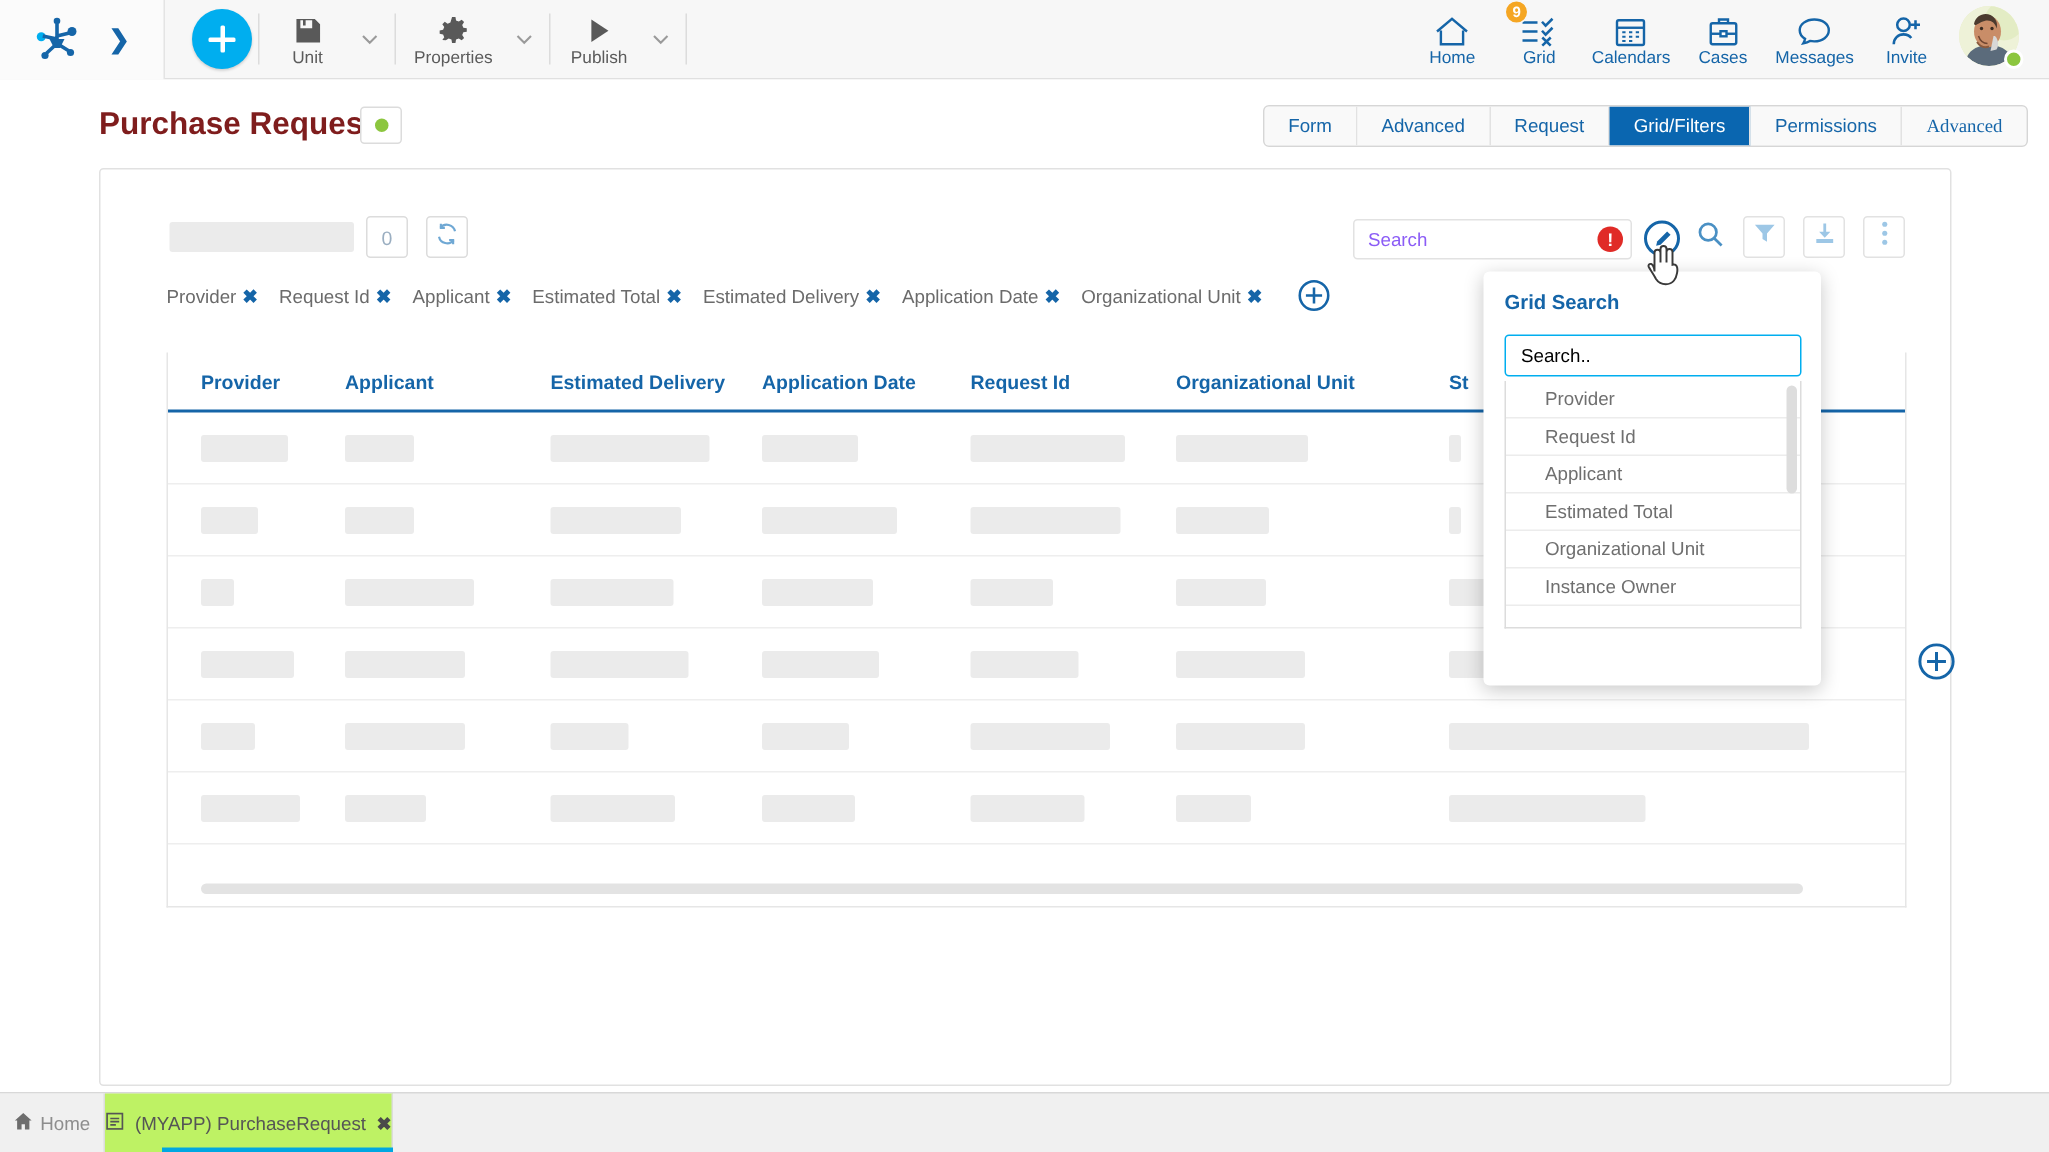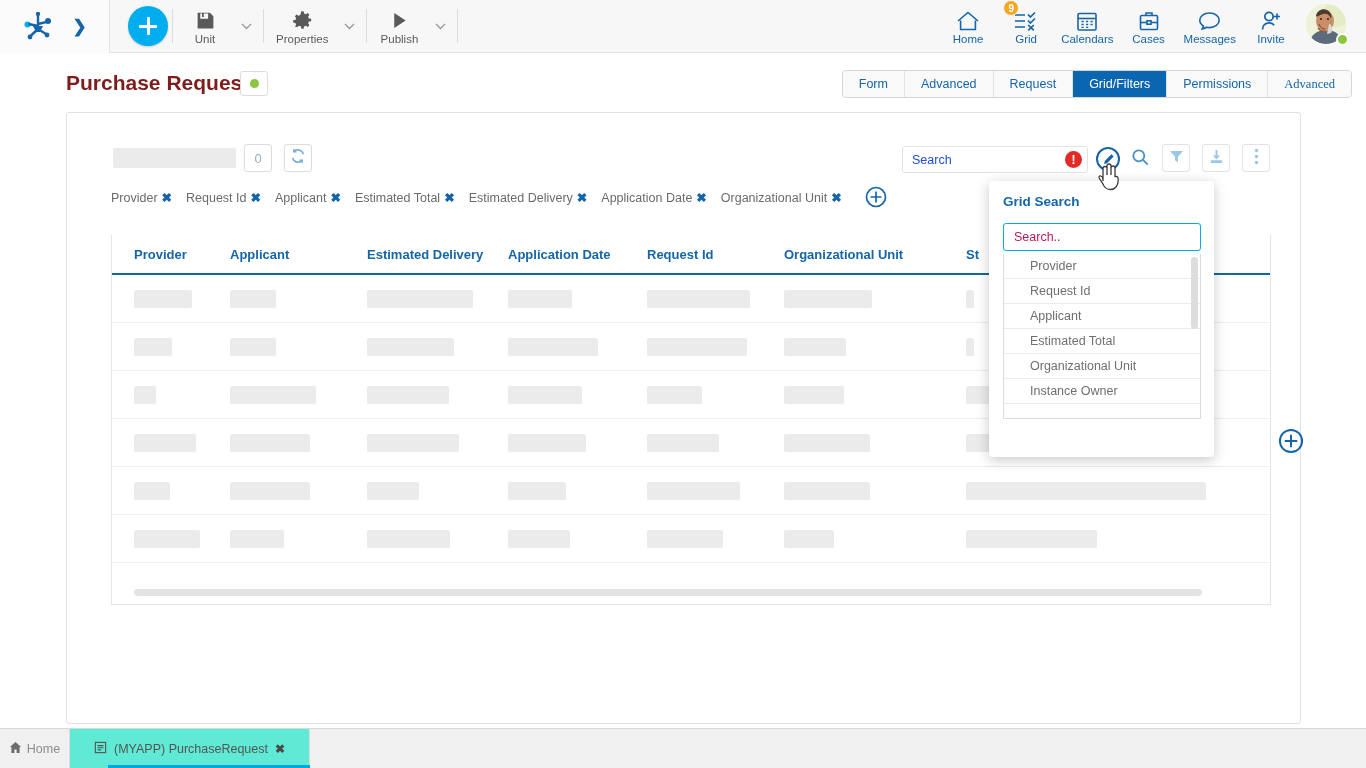--- a/index.html
+++ b/index.html
@@ -137,21 +137,21 @@
   .chip { font-size: 12.5px; color: #6b6b6b; margin-right: 14px; white-space: nowrap; }
   .chip .x { color: #1565a8; font-weight: bold; margin-left: 4px; font-size: 12.5px; }
   .chip-add { margin-left: 8px; display:flex; align-items:center; }
 
   
   .searchbox {
     position:absolute; left: 835px; top: 33px; width: 186px; height: 27px;
     border: 1px solid #e2e2e2; border-radius: 3px; background: #fff;
     display:flex; align-items:center;
   }
-  .searchbox .ph { font-size: 12.5px; color: #1d4ed8; padding-left: 9px; flex: 1; }
+  .searchbox .ph { font-size: 12.5px; color: #8b5cf6; padding-left: 9px; flex: 1; }
   .err-icon {
     width: 17px; height: 17px; border-radius: 50%; background: #e02b27;
     color:#fff; font-size: 12px; font-weight: bold;
     display:flex; align-items:center; justify-content:center;
     margin-right: 5px; line-height: 1;
   }
   .pencil-btn {
     position:absolute; left: 1026px; top: 31px; width: 30px; height: 30px;
     display:flex; align-items:center; justify-content:center;
   }
@@ -211,21 +211,21 @@
   }
   .qs-title {
     position:absolute; left: 14px; top: 13px;
     font-size: 13.5px; font-weight: bold; color: #1565a8;
   }
   .qs-input {
     position:absolute; left: 14px; top: 42px; width: 198px; height: 28px;
     border: 1px solid #00aeef; border-radius: 3px; background:#fff;
     display:flex; align-items:center;
   }
-  .qs-input span { font-size: 12.5px; color: #be185d; padding-left: 10px; }
+  .qs-input span { font-size: 12.5px; color: #000000; padding-left: 10px; }
   .qs-list {
     position:absolute; left: 14px; top: 73px; width: 198px; height: 165px;
     border: 1px solid #dcdcdc; border-top: none;
     overflow: hidden; background: #fff;
   }
   .qs-item {
     height: 25px; line-height: 25px;
     font-size: 12.5px; color: #6f6f6f;
     padding-left: 26px; border-bottom: 1px solid #ececec;
     white-space: nowrap;
@@ -241,22 +241,22 @@
     position:absolute; left: 0; bottom: 0; width: 1366px; height: 40px;
     background: #f0f0f0; border-top: 1px solid #d8d8d8;
     display:flex; align-items: stretch;
   }
   .tb-home {
     width: 70px; display:flex; align-items:center; justify-content:center; gap: 5px;
     font-size: 12.5px; color: #8d8d8d; background: #f0f0f0;
     border-right: 1px solid #dcdcdc;
   }
   .tb-tab {
-    display:flex; align-items:center; gap: 7px; padding: 0 24px;
-    background: #5eead4; font-size: 12.5px; color: #555;
+    display:flex; align-items:center; gap: 7px; padding: 0 0;
+    background: #bef264; font-size: 12.5px; color: #555;
     border-right: 1px solid #dcdcdc;
     position: relative;
   }
   .tb-tab::after {
     content:""; position:absolute; left: 38px; right: -1px; bottom: -1px;
     height: 4px; background: #00a7e1;
   }
   .tb-tab .close { color: #4a4a4a; font-weight: bold; font-size: 12px; }
 </style>
 </head>

